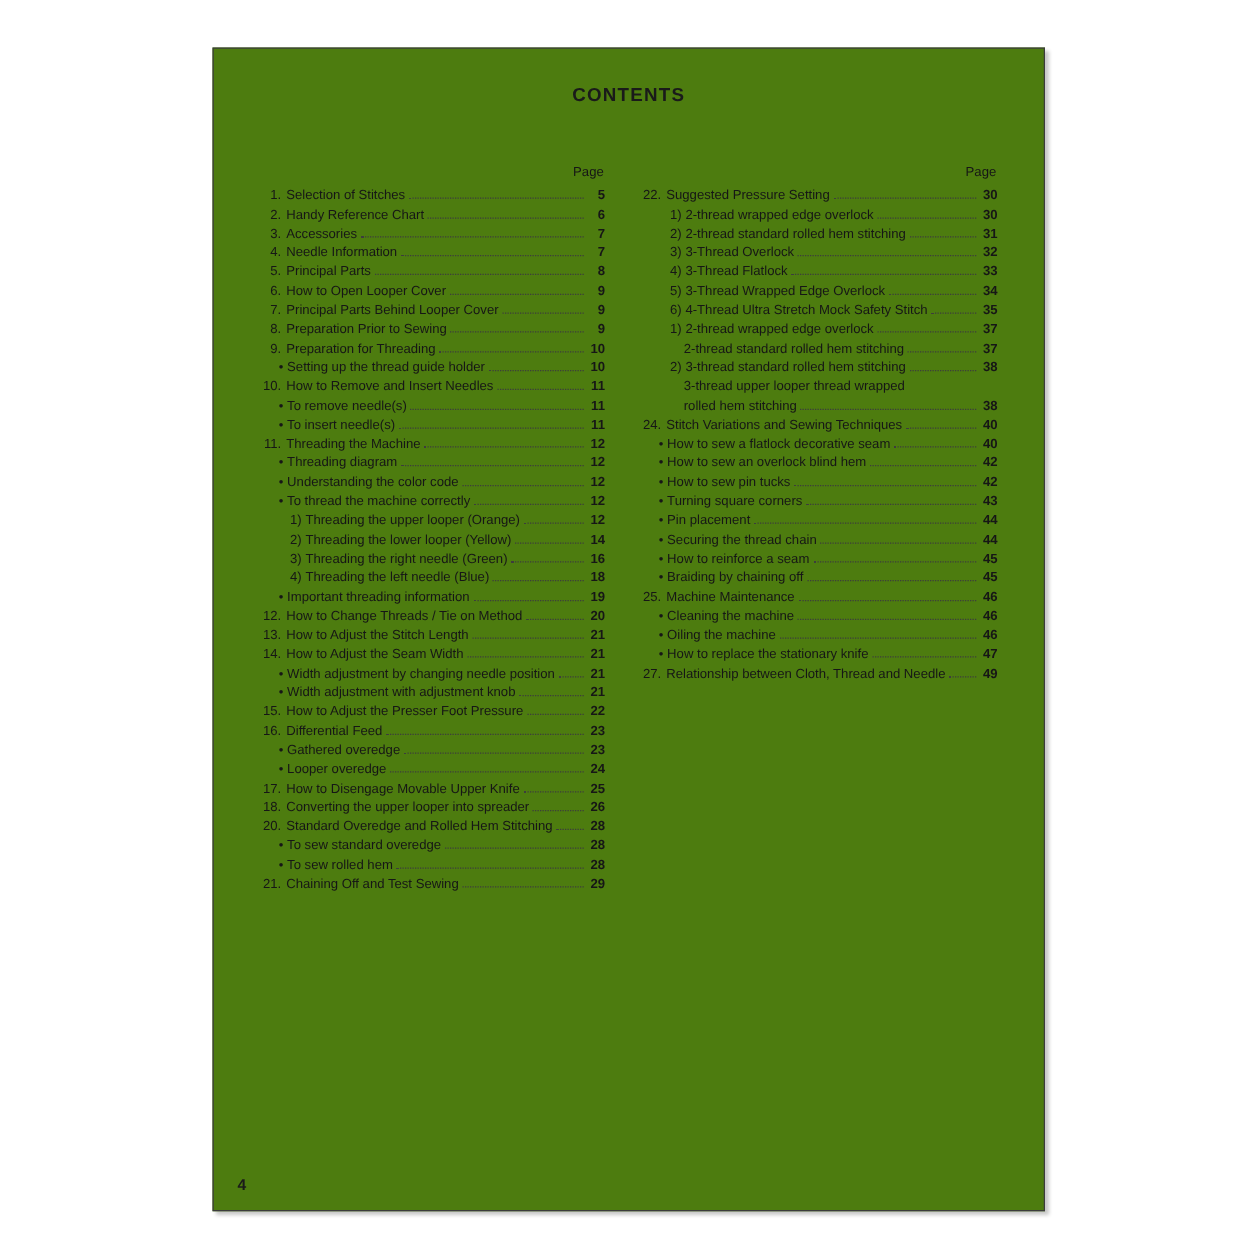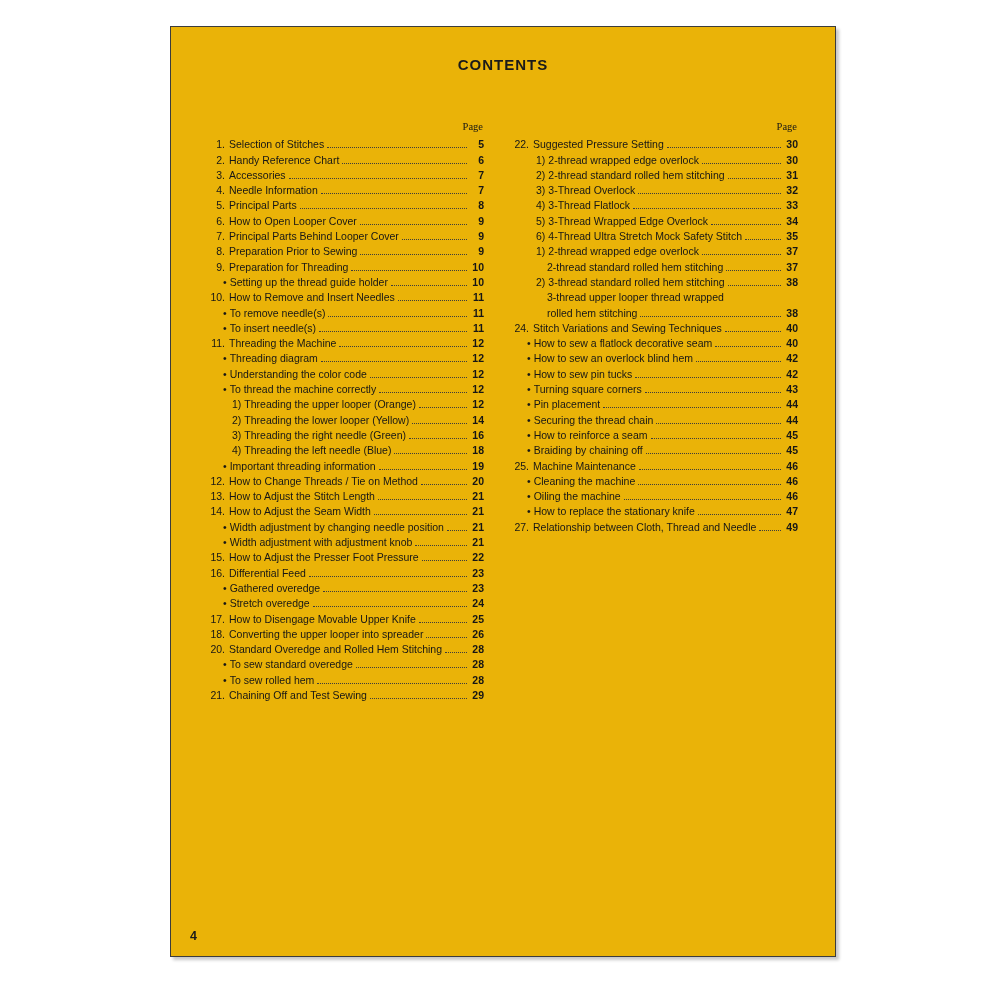--- a/index.html
+++ b/index.html
@@ -4,33 +4,33 @@
 <style>
   html,body{margin:0;padding:0;}
   body{
     width:1000px;height:1000px;position:relative;
     background:#ffffff;
     font-family:"Liberation Sans", sans-serif;
     color:#1a1a1a;
     -webkit-font-smoothing:antialiased;
   }
   .sheet{
-    position:absolute;left:170px;top:26px;width:664px;height:929px;
-    background:#eab308;
+    position:absolute;left:170px;top:38px;width:664px;height:929px;
+    background:#4d7c0f;
     border:1.5px solid #3c3c3c;
     box-shadow:3px 3px 3px rgba(0,0,0,0.22);
   }
   .title{
     position:absolute;top:29px;left:0;width:100%;
     text-align:center;font-size:15px;font-weight:bold;letter-spacing:1px;
   }
   .col{position:absolute;top:92px;font-size:10.5px;line-height:15.3px;color:#161616;}
   .col-left{left:34px;width:279px;}
   .col-right{left:338px;width:289px;}
-  .col-header{text-align:right;margin-bottom:3px;padding-right:1px;font-family:Liberation Serif, serif;}
+  .col-header{text-align:right;margin-bottom:3px;padding-right:1px;}
   .row{display:flex;align-items:baseline;white-space:nowrap;}
   .marker{flex:0 0 auto;}
   .marker.num{flex:0 0 20px;text-align:right;margin-right:4px;}
   .marker.bullet,.marker.subnum{margin-right:3px;}
   .indent-1{margin-left:18px;}
   .indent-2{margin-left:27px;}
   .indent-3{margin-left:38px;}
   .label{flex:0 0 auto;}
   .dots{flex:1 1 8px;height:0;border-bottom:1.7px dotted #3d3d3d;margin:0 3px;min-width:6px;}
   .pagenum{flex:0 0 auto;min-width:14px;text-align:right;font-weight:700;}
@@ -223,21 +223,21 @@
           <span class="pagenum">23</span>
         </div>
         <div class="row indent-1">
           <span class="marker bullet">•</span>
           <span class="label">Gathered overedge</span>
           <span class="dots"></span>
           <span class="pagenum">23</span>
         </div>
         <div class="row indent-1">
           <span class="marker bullet">•</span>
-          <span class="label">Stretch overedge</span>
+          <span class="label">Looper overedge</span>
           <span class="dots"></span>
           <span class="pagenum">24</span>
         </div>
         <div class="row indent-0">
           <span class="marker num">17.</span>
           <span class="label">How to Disengage Movable Upper Knife</span>
           <span class="dots"></span>
           <span class="pagenum">25</span>
         </div>
         <div class="row indent-0">

